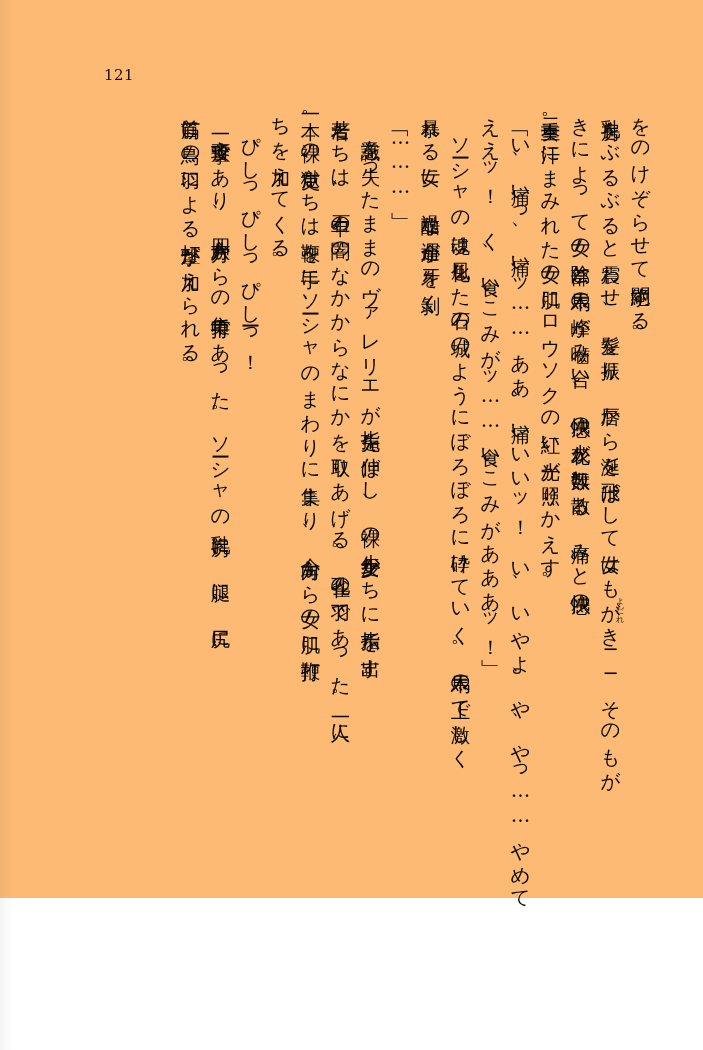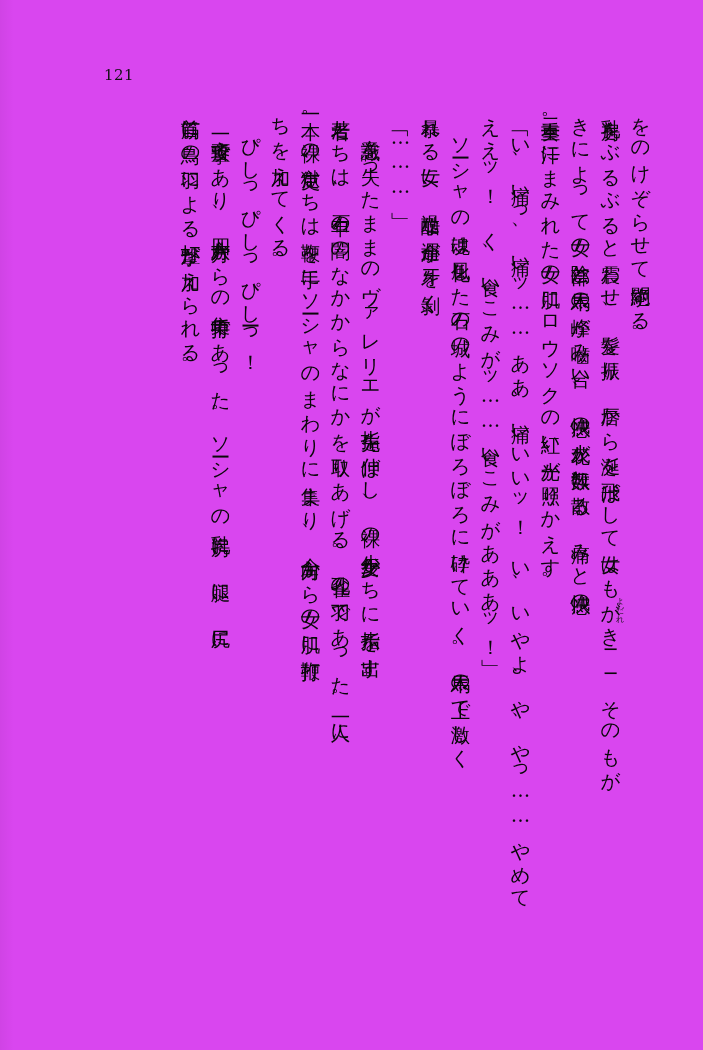--- a/index.html
+++ b/index.html
@@ -14,22 +14,22 @@
     color: #0a0a0a;
     position: relative;
     overflow: hidden;
   }
 
   .page {
     position: absolute;
     left: 0;
     top: 0;
     width: 703px;
-    height: 1050px;
-    background: #d946ef;
+    height: 898px;
+    background: #fdba74;
   }
 
   
   .page-number {
     position: absolute;
     left: 104px;
     top: 66px;
     font-size: 15px;
     font-family: "DejaVu Serif", "Liberation Serif", serif;
     letter-spacing: 0.5px;

